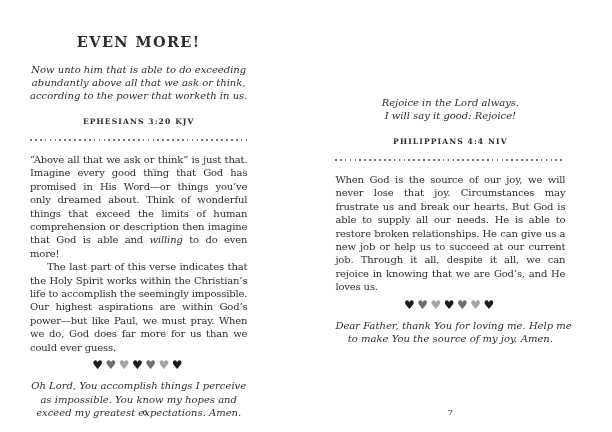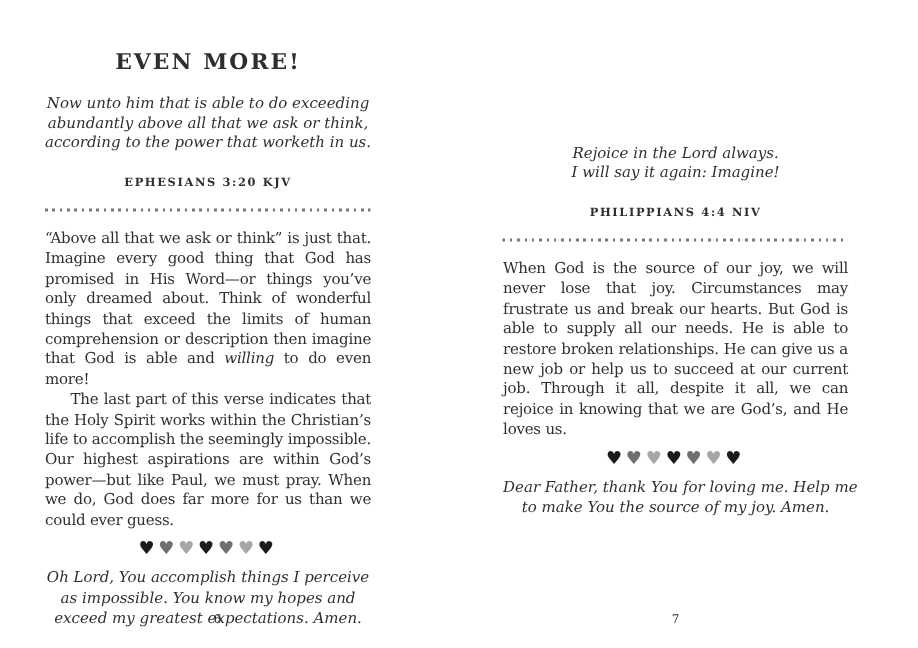--- a/index.html
+++ b/index.html
@@ -108,21 +108,21 @@
       <div class="prayer-line">exceed my greatest expectations. Amen.</div>
     </div>
 
     <div class="page-num">6</div>
   </div>
 
   <div class="page page-right">
 
     <div class="verse-block">
       <div class="verse-line">Rejoice in the Lord always.</div>
-      <div class="verse-line">I will say it again: Imagine!</div>
+      <div class="verse-line">I will say it good: Rejoice!</div>
       <div class="verse-ref">PHILIPPIANS 4:4 NIV</div>
     </div>
 
     <div class="separator"></div>
 
     <div class="body-text">
       <p>When God is the source of our joy, we will never lose that joy. Circumstances may frustrate us and break our hearts. But God is able to supply all our needs. He is able to restore broken relationships. He can give us a new job or help us to succeed at our current job. Through it all, despite it all, we can rejoice in knowing that we are God’s, and He loves us.</p>
     </div>
 
     <div class="hearts"><span style="color: rgb(27, 27, 27);">♥</span><span style="color: rgb(111, 111, 111);">♥</span><span style="color: rgb(166, 166, 166);">♥</span><span style="color: rgb(27, 27, 27);">♥</span><span style="color: rgb(111, 111, 111);">♥</span><span style="color: rgb(166, 166, 166);">♥</span><span style="color: rgb(27, 27, 27);">♥</span></div>

